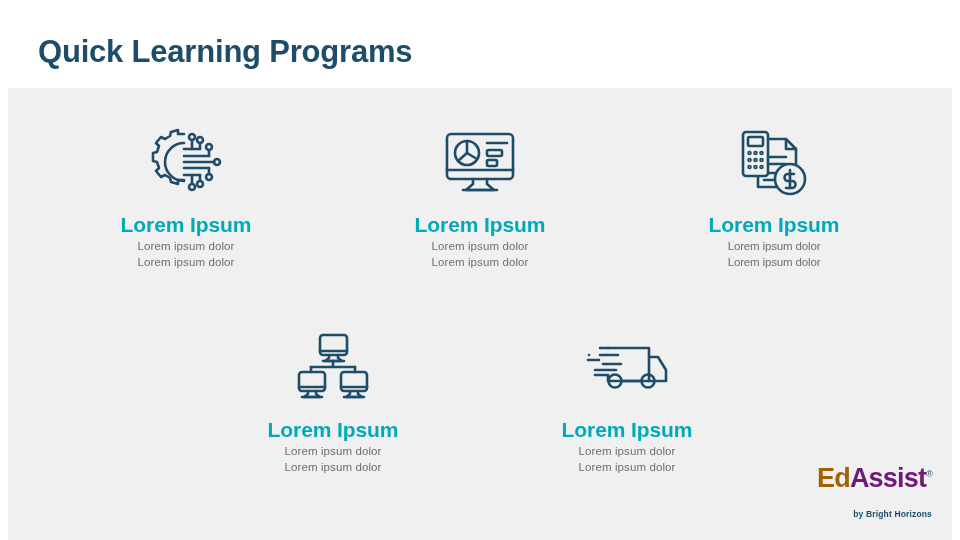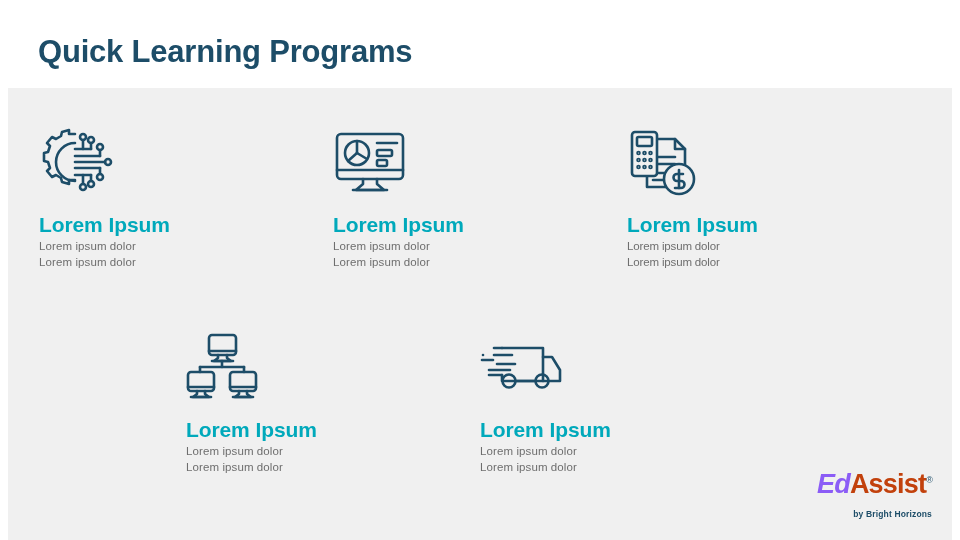--- a/index.html
+++ b/index.html
@@ -54,21 +54,21 @@
     justify-content: center;
     width: 100%;
   }
   .row-one { top: 38px; left: 0; }
   .row-two { top: 243px; left: 0; }
 
   .item {
     width: 294px;
     display: flex;
     flex-direction: column;
-    align-items: flex-start;
+    align-items: center;
     text-align: center;
   }
 
   .icon-box {
     height: 72px;
     display: flex;
     align-items: center;
     justify-content: center;
     margin-bottom: 14px;
   }
@@ -103,30 +103,30 @@
     bottom: 22px;
     text-align: right;
     line-height: 1;
   }
   .logo-word {
     font-size: 27px;
     font-weight: bold;
     letter-spacing: -0.8px;
     white-space: nowrap;
   }
-  .logo-ed { color: #8b5cf6; font-style: italic; }
-  .logo-assist { color: #c2410c; margin-top: 36px; }
+  .logo-ed { color: #a16207; }
+  .logo-assist { color: #701a75; margin-top: 36px; }
   .logo-tm {
     font-size: 9px;
     vertical-align: super;
     color: #1d4d68;
     font-weight: normal;
   }
   .logo-tagline {
-    margin-top: 12px;
+    margin-top: 18px;
     font-size: 8.5px;
     font-weight: bold;
     color: #1d4d68;
     letter-spacing: 0.15px;
     white-space: nowrap;
   }
 </style>
 </head>
 <body>
 

